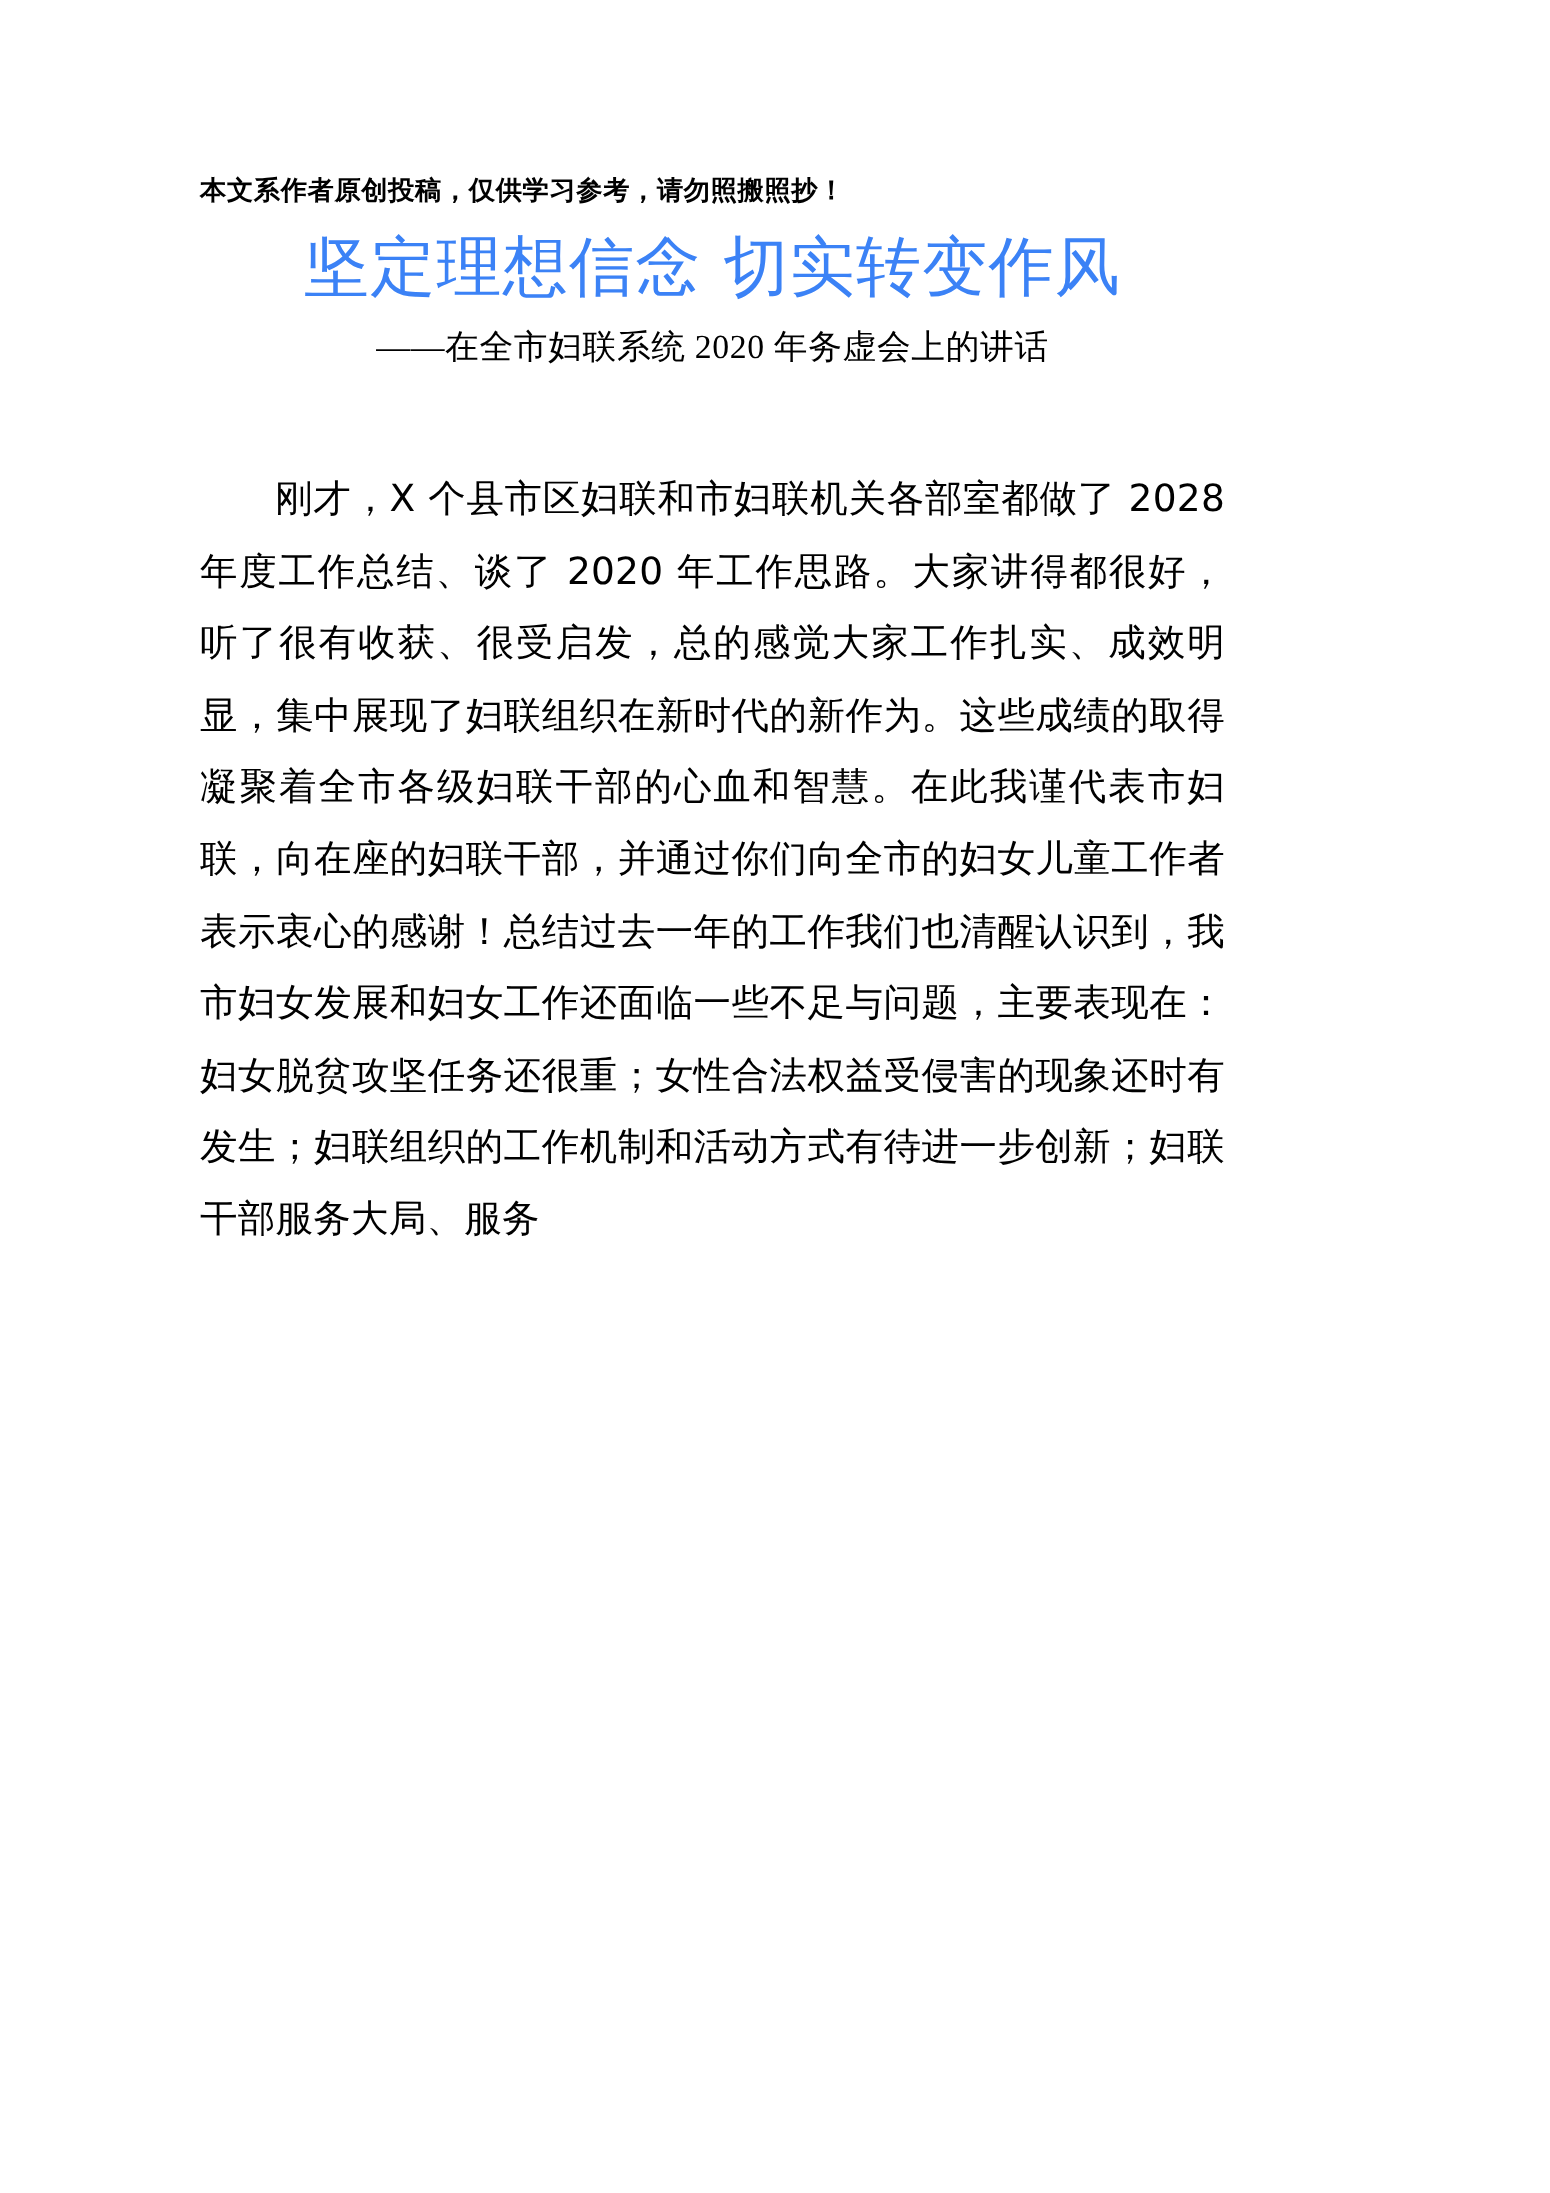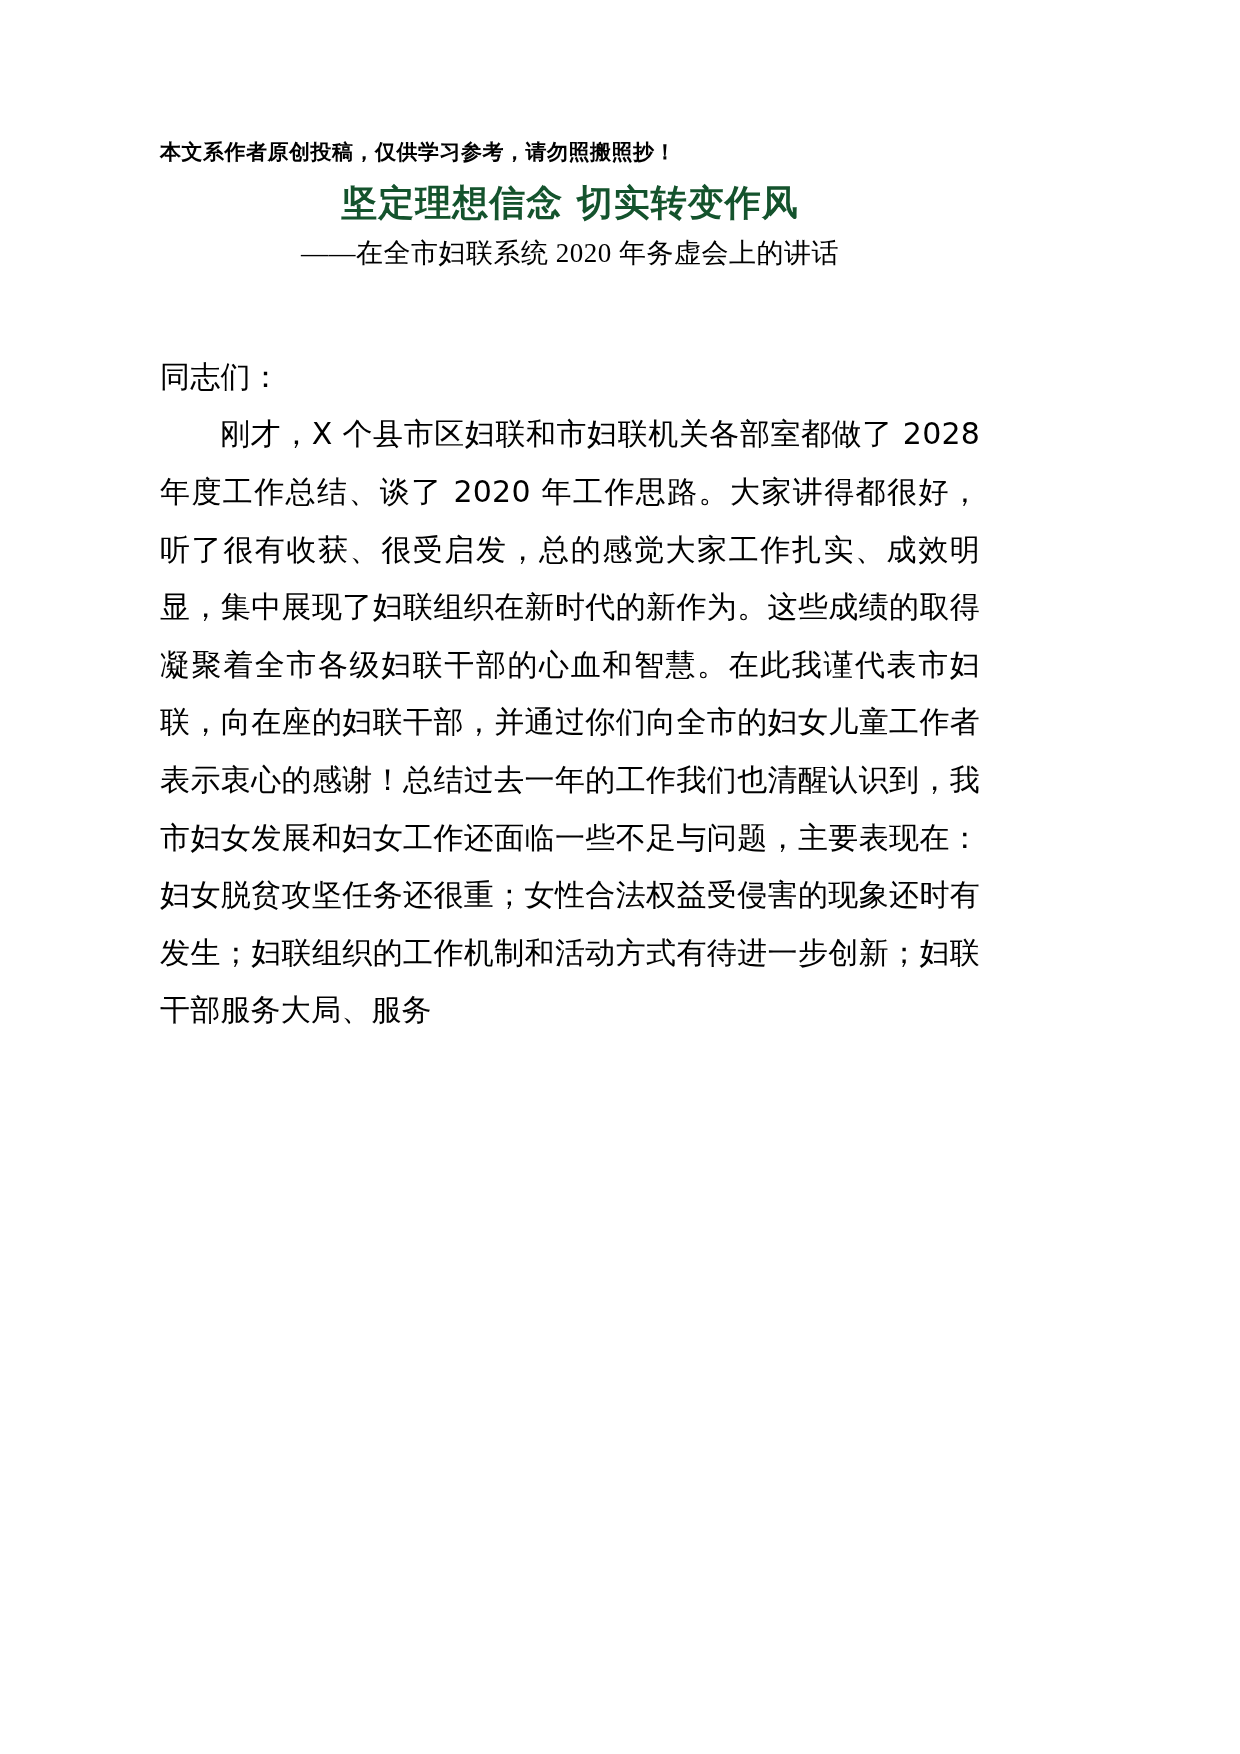--- a/index.html
+++ b/index.html
@@ -35,25 +35,25 @@
     line-height: 1.2;
     margin-top: 140px;
     white-space: nowrap;
     color: #000;
   }
   .title-block {
     margin-top: 12px;
     text-align: center;
   }
   .title-line {
-    font-size: 36px;
-    font-weight: 700;
+    font-size: 52px;
+    font-weight: 400;
     line-height: 1.45;
     letter-spacing: 1px;
-    color: #14532d;
+    color: #3b82f6;
     white-space: nowrap;
   }
   .subtitle {
     margin-top: 4px;
     text-align: center;
     font-size: 27px;
     font-weight: 400;
     line-height: 1.5;
     letter-spacing: 0.5px;
     color: #000;
@@ -91,20 +91,19 @@
 
     <div class="disclaimer">本文系作者原创投稿，仅供学习参考，请勿照搬照抄！</div>
 
     <div class="title-block">
       <div class="title-line">坚定理想信念  切实转变作风</div>
     </div>
 
     <div class="subtitle">——在全市妇联系统 2020 年务虚会上的讲话</div>
 
     <div class="body-block">
-      <div class="salutation">同志们：</div>
 
 
       <p class="para indented">刚才，X 个县市区妇联和市妇联机关各部室都做了 2028 年度工作总结、谈了 2020 年工作思路。大家讲得都很好，听了很有收获、很受启发，总的感觉大家工作扎实、成效明显，集中展现了妇联组织在新时代的新作为。这些成绩的取得凝聚着全市各级妇联干部的心血和智慧。在此我谨代表市妇联，向在座的妇联干部，并通过你们向全市的妇女儿童工作者表示衷心的感谢！总结过去一年的工作我们也清醒认识到，我市妇女发展和妇女工作还面临一些不足与问题，主要表现在：妇女脱贫攻坚任务还很重；女性合法权益受侵害的现象还时有发生；妇联组织的工作机制和活动方式有待进一步创新；妇联干部服务大局、服务</p>
     </div>
 
   </div>
 </div>
 
 </body></html>

